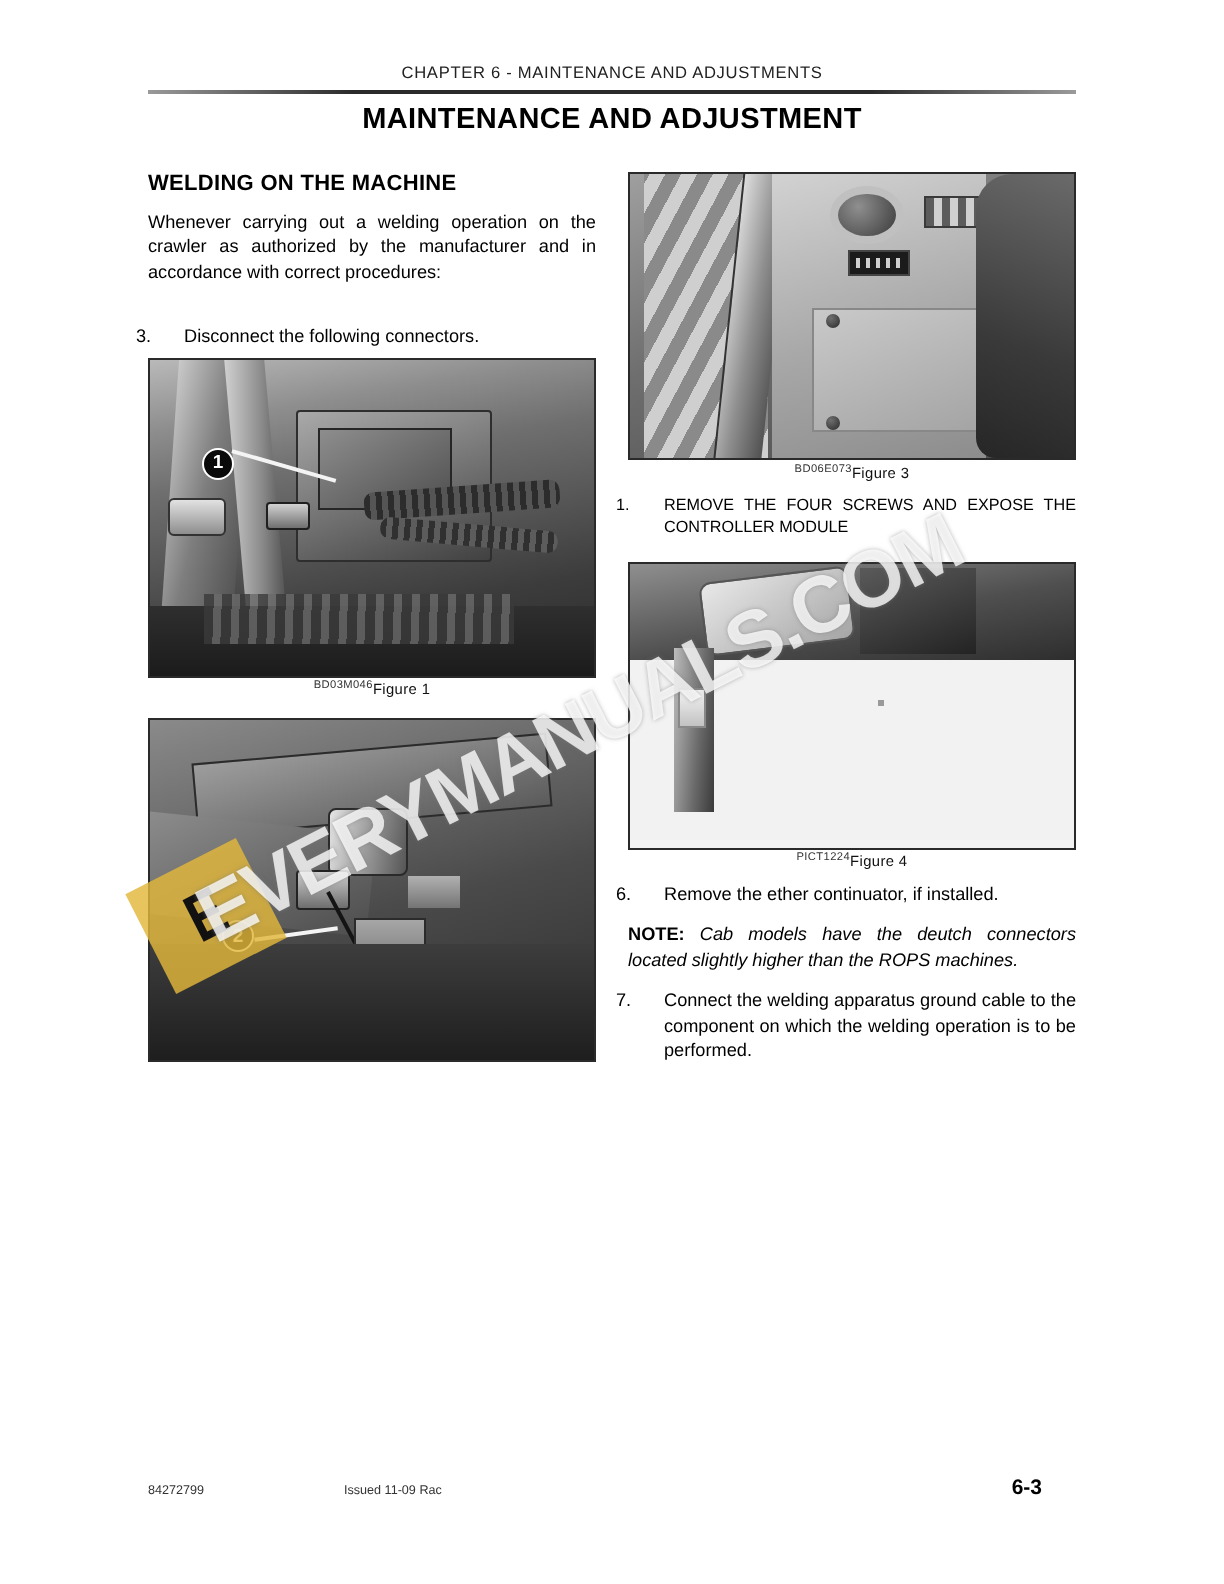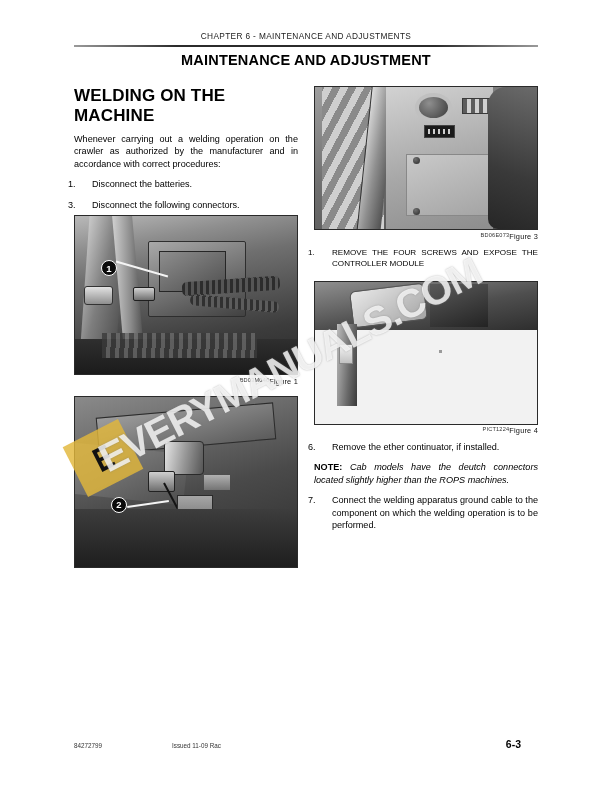--- a/index.html
+++ b/index.html
@@ -27,26 +27,26 @@
     position: absolute; top: 52px; left: 74px; width: 464px;
     text-align: center;
     font-size: 14.5px; font-weight: bold; letter-spacing: .2px;
   }
 
   
   .col-left  { position: absolute; left: 74px;  top: 86px; width: 224px; }
   .col-right { position: absolute; left: 314px; top: 86px; width: 224px; }
 
   h2.section {
-    font-size: 17px; font-weight: bold; letter-spacing: .15px;
+    font-size: 11px; font-weight: bold; letter-spacing: .15px;
     margin-bottom: 7px;
   }
   p.body {
     font-size: 9.1px; line-height: 12.4px; text-align: justify;
-    margin-bottom: 8px;
+    margin-bottom: 20px;
   }
 
   ol.steps { list-style: none; margin: 0 0 0 0; }
   ol.steps li {
     font-size: 9.1px; line-height: 12.4px;
     padding-left: 18px; text-indent: -12px;
     margin-bottom: 8px; text-align: justify;
   }
   ol.steps li.last { margin-bottom: 4px; }
   .num { display: inline-block; width: 12px; }
@@ -57,21 +57,21 @@
   }
   .note b, .important b { font-style: normal; font-weight: bold; }
 
   
   .figure { margin: 4px 0 2px 0; }
   .fig-img {
     width: 224px; position: relative; overflow: hidden;
     border: 1px solid #2a2a2a;
   }
   .fig-meta {
-    display: flex; justify-content: flex-end;
+    display: flex; justify-content: center;
     font-size: 5.6px; color: #333;
     padding-top: 1.5px; letter-spacing: .2px;
   }
   .fig-meta .figlabel { font-size: 7.4px; color: #111; }
 
   
   .photo { position: absolute; inset: 0; }
 
   
   .p1 { background:
@@ -208,21 +208,20 @@
   <div class="header-rule"></div>
   <div class="doc-title">MAINTENANCE AND ADJUSTMENT</div>
 
   <div class="col-left">
 
     <h2 class="section">WELDING ON THE MACHINE</h2>
 
     <p class="body">Whenever carrying out a welding operation on the crawler as authorized by the manufacturer and in accordance with correct procedures:</p>
 
     <ol class="steps">
-      <li><span class="num">1.</span><span>Disconnect the batteries.</span></li>
       <li class="last"><span class="num">3.</span><span>Disconnect the following connectors.</span></li>
     </ol>
 
     <div class="figure">
       <div class="fig-img" style="height:160px">
         <div class="photo p1">
           <div class="strut-a"></div>
             <div class="strut-b"></div>
           <div class="panel"></div>
             <div class="panel2"></div>

